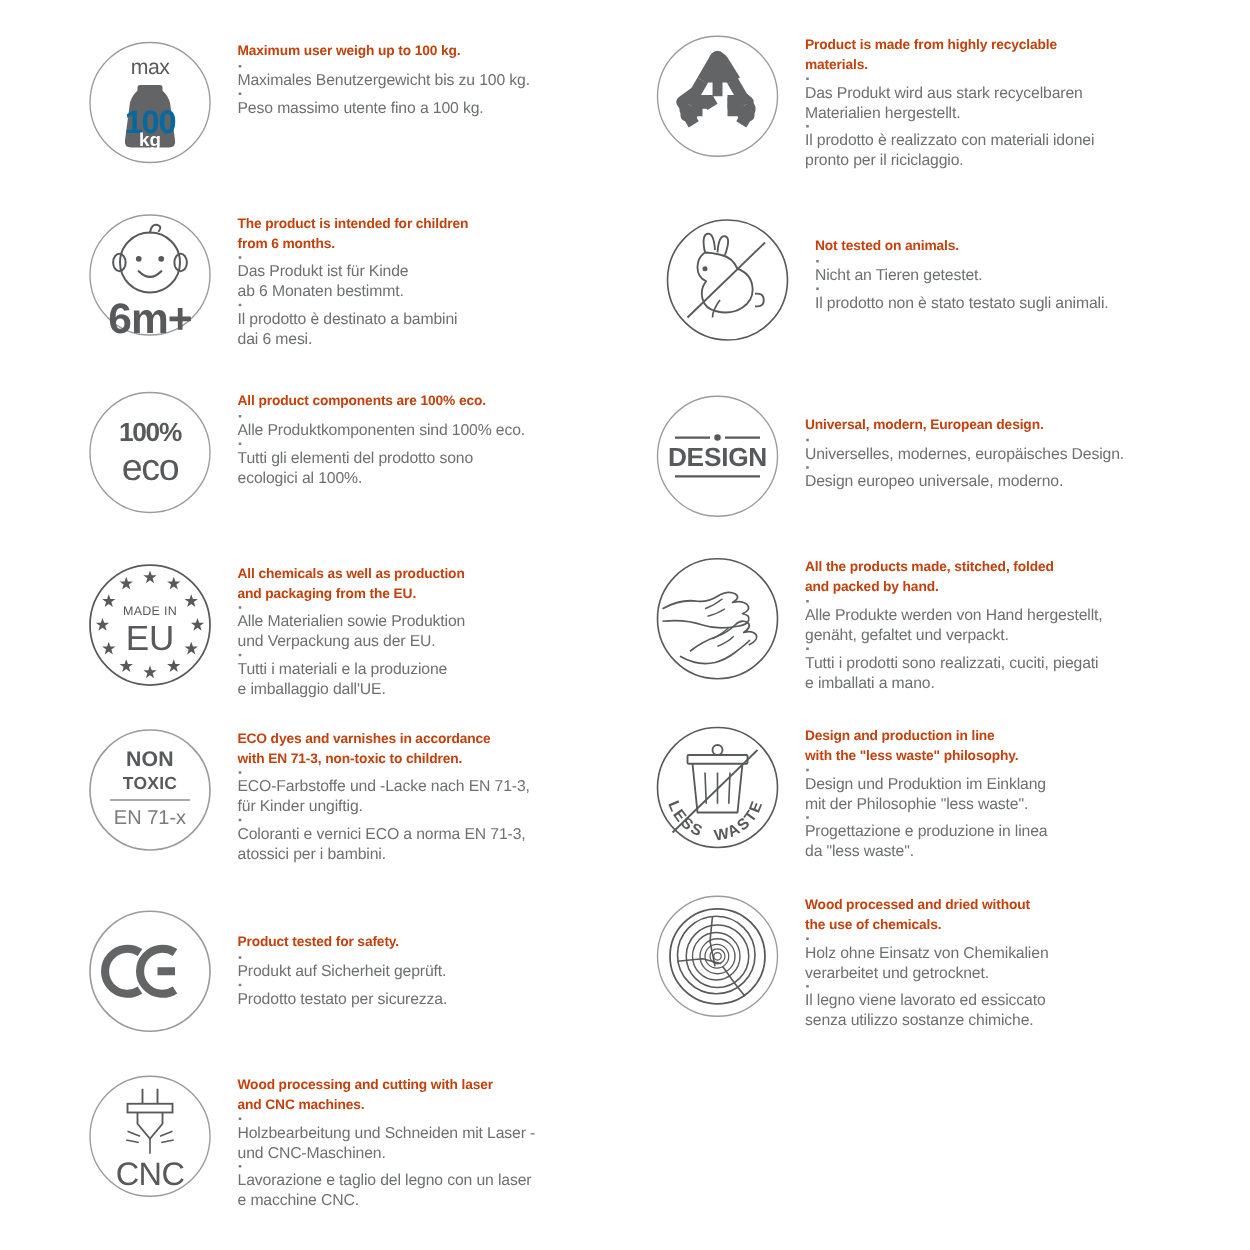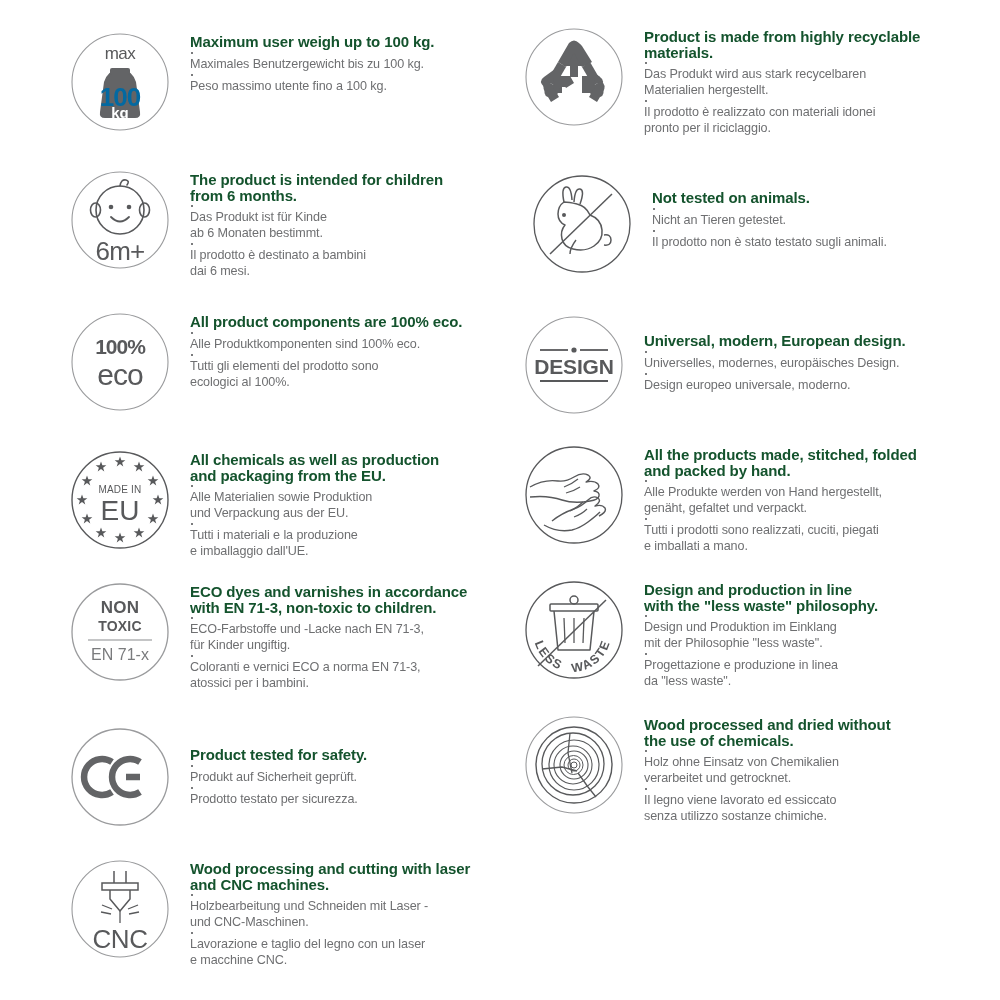--- a/index.html
+++ b/index.html
@@ -28,23 +28,23 @@
   .badge {
     position: relative;
     flex: 0 0 auto;
     width: 104px; height: 104px;
   }
   .badge svg { display: block; width: 104px; height: 104px; }
 
   .texts { padding-left: 18px; padding-top: 4px; }
   .title {
     font-weight: bold;
-    font-size: 15px;
+    font-size: 11px;
     line-height: 15.5px;
-    color: #14532d;
+    color: #c2410c;
     letter-spacing: -0.1px;
     margin: 0 0 2px 0;
     white-space: pre-line;
   }
   .dot {
     width: 2px; height: 2px;
     background: #7a7b7d;
     margin: 2px 0 2px 1px;
   }
   .sub {
@@ -95,21 +95,21 @@
         <svg viewBox="0 0 104 104" aria-hidden="true">
           <circle cx="52" cy="52" r="48" fill="none" stroke="#9a9b9d" stroke-width="1.1"></circle>
           <circle cx="52" cy="42" r="24" fill="none" stroke="#58595b" stroke-width="1.6"></circle>
           <ellipse cx="27.5" cy="42" rx="5" ry="7" fill="none" stroke="#58595b" stroke-width="1.6"></ellipse>
           <ellipse cx="76.5" cy="42" rx="5" ry="7" fill="none" stroke="#58595b" stroke-width="1.6"></ellipse>
           <path d="M52 18 q1 -7 6 -6 q4 1 1 5" fill="none" stroke="#58595b" stroke-width="1.6" stroke-linecap="round"></path>
           <circle cx="43" cy="39" r="2.3" fill="#58595b"></circle>
           <circle cx="61" cy="39" r="2.3" fill="#58595b"></circle>
           <path d="M43 49 q9 9 18 0" fill="none" stroke="#58595b" stroke-width="1.8" stroke-linecap="round"></path>
         </svg>
-        <div class="badge-text" style="top:68px; font-size:26px; font-weight:normal; letter-spacing:-0.8px;">6m+</div>
+        <div class="badge-text" style="top:68px; font-size:34px; font-weight:bold; letter-spacing:-0.8px;">6m+</div>
       </div>
       <div class="texts" style="width:330px;">
         <p class="title">The product is intended for children
 from 6 months.</p>
         <div class="dot"></div>
         <p class="sub">Das Produkt ist für Kinde
 ab 6 Monaten bestimmt.</p>
         <div class="dot"></div>
         <p class="sub">Il prodotto è destinato a bambini
 dai 6 mesi.</p>

